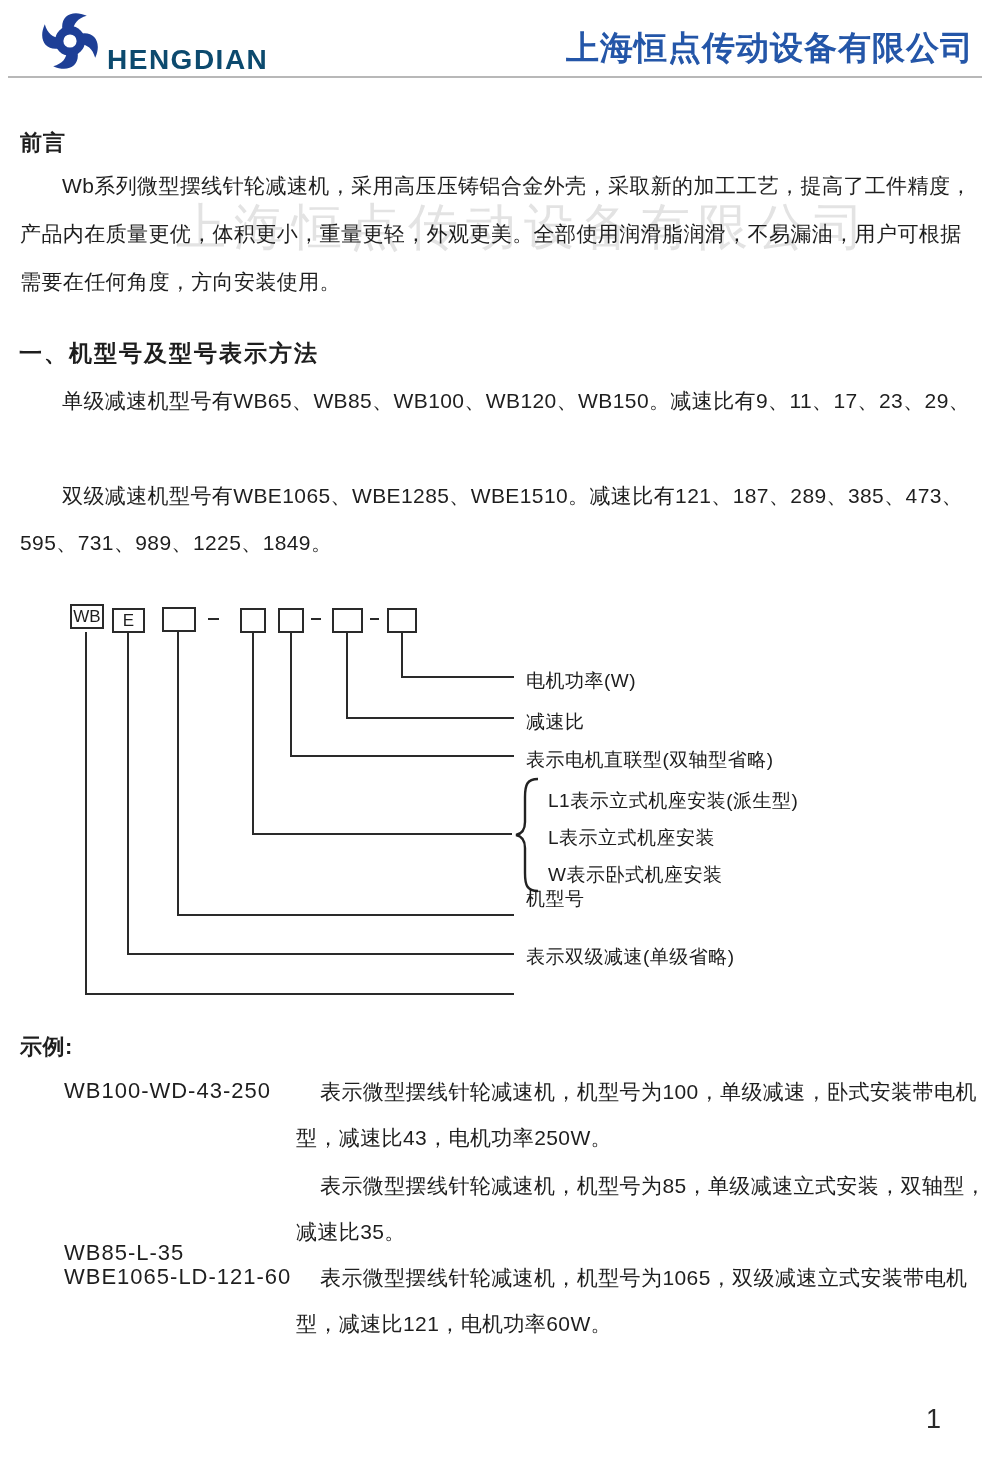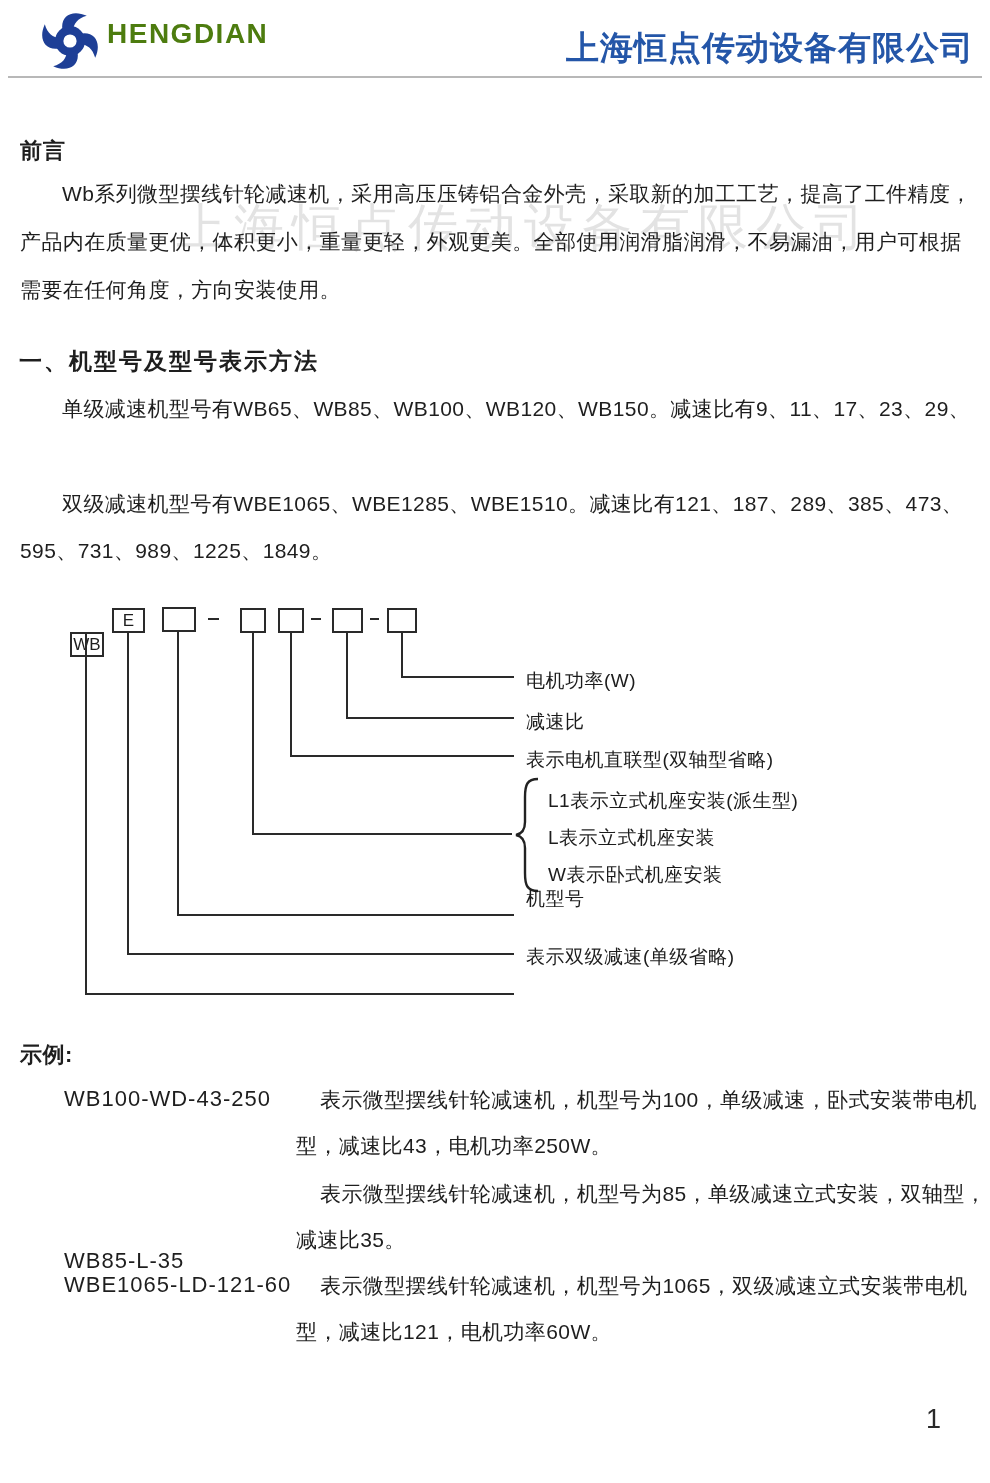--- a/index.html
+++ b/index.html
@@ -1,25 +1,25 @@
 <!DOCTYPE html>
 <html><head>
 <meta charset="utf-8">
 <style>
   html,body{margin:0;padding:0;background:#ffffff;}
   .page{
     position:relative;width:990px;height:1483px;margin:0 auto;background:#ffffff;
     font-family:"Liberation Sans","DejaVu Sans",sans-serif;color:#1e1e1e;overflow:hidden;
   }
-  .abs{position:absolute;white-space:nowrap;margin-top:8px;}
+  .abs{position:absolute;white-space:nowrap;}
 
   
   .logo-svg{position:absolute;left:40px;top:9px;width:60px;height:64px;}
-  .logo-text{position:absolute;left:107px;top:18px;font-size:28px;font-weight:600;
-    letter-spacing:1.5px;color:#4d7c0f;}
+  .logo-text{position:absolute;left:107px;top:44px;font-size:28px;font-weight:600;
+    letter-spacing:1.5px;color:#0c4a6e;}
   .company-name{position:absolute;right:16px;top:26px;font-size:33px;font-weight:700;
     font-family:"Liberation Serif","DejaVu Serif",serif;color:#2456a8;letter-spacing:1px;}
   .header-divider{position:absolute;left:8px;top:76px;width:974px;height:2px;background:#b8b8b8;}
 
   
   .watermark{position:absolute;left:176px;top:194px;font-size:50px;letter-spacing:8px;
     font-family:"Liberation Serif","DejaVu Serif",serif;color:rgba(40,40,40,0.13);z-index:0;}
 
   
   .h1{font-size:22px;font-weight:700;letter-spacing:1px;}
@@ -64,21 +64,21 @@
   <div class="abs h1" style="left:20px;top:128px;">前言</div>
   <div class="abs bodyline" style="left:20px;top:220px;">产品内在质量更优，体积更小，重量更轻，外观更美。全部使用润滑脂润滑，不易漏油，用户可根据</div>
   <div class="abs bodyline" style="left:62px;top:172px;">Wb系列微型摆线针轮减速机，采用高压压铸铝合金外壳，采取新的加工工艺，提高了工件精度，</div>
   <div class="abs bodyline" style="left:20px;top:268px;">需要在任何角度，方向安装使用。</div>
 
   <div class="abs h2" style="left:19px;top:338px;">一、机型号及型号表示方法</div>
   <div class="abs bodyline" style="left:62px;top:387px;">单级减速机型号有WB65、WB85、WB100、WB120、WB150。减速比有9、11、17、23、29、</div>
   <div class="abs bodyline" style="left:62px;top:482px;">双级减速机型号有WBE1065、WBE1285、WBE1510。减速比有121、187、289、385、473、</div>
   <div class="abs bodyline" style="left:20px;top:529px;">595、731、989、1225、1849。</div>
 
-  <div class="dbox" style="left:70px;top:632px;width:34px;">WB</div>
+  <div class="dbox" style="left:70px;top:604px;width:34px;">WB</div>
   <div class="dbox" style="left:112px;top:608px;width:33px;">E</div>
   <div class="dbox" style="left:162px;top:607px;width:34px;"></div>
   <div class="dash" style="left:208px;top:618px;width:11px;"></div>
   <div class="dbox" style="left:240px;top:608px;width:26px;"></div>
   <div class="dbox" style="left:278px;top:608px;width:26px;"></div>
   <div class="dash" style="left:311px;top:618px;width:10px;"></div>
   <div class="dbox" style="left:332px;top:608px;width:31px;"></div>
   <div class="dash" style="left:370px;top:618px;width:9px;"></div>
   <div class="dbox" style="left:387px;top:608px;width:30px;"></div>
 

